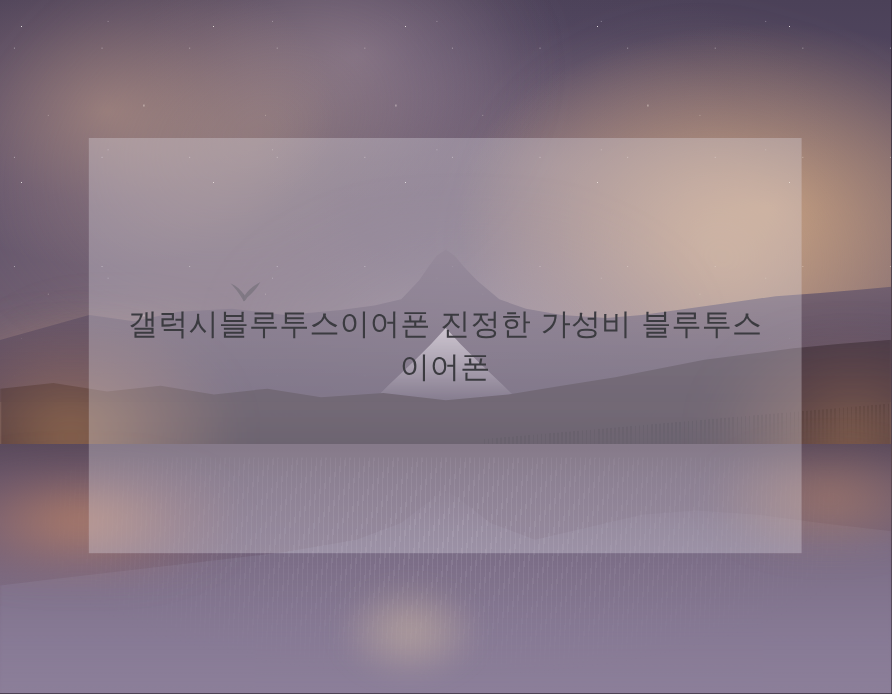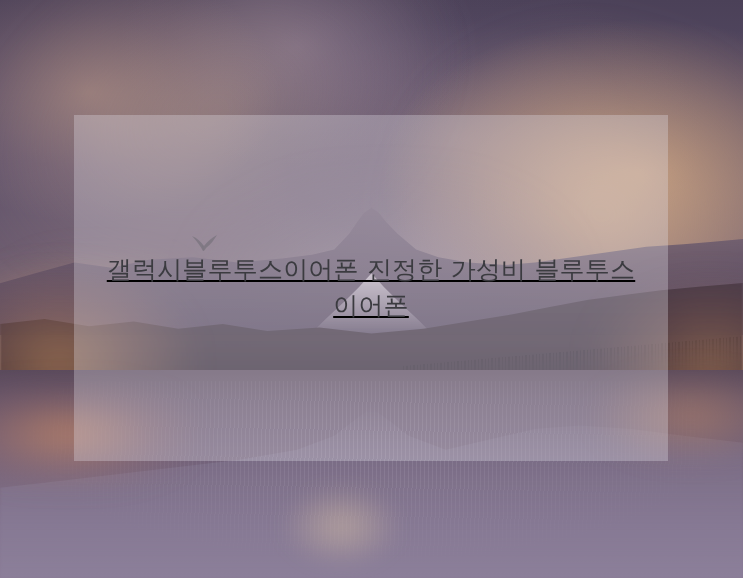--- a/index.html
+++ b/index.html
@@ -247,21 +247,20 @@
     position: absolute;
     left: 74px;
     top: 115px;
     width: 594px;
     height: 346px;
     background: rgba(226,224,232,0.32);
     z-index: 6;
     display: flex;
     align-items: center;
     justify-content: flex-end;
-    text-decoration: underline;
   }
 
   .title {
     width: 100%;
     margin: 0;
     padding: 0 6px;
     box-sizing: border-box;
     text-align: center;
     font-family: "DejaVu Sans", "Liberation Sans", sans-serif;
     font-size: 25px;

